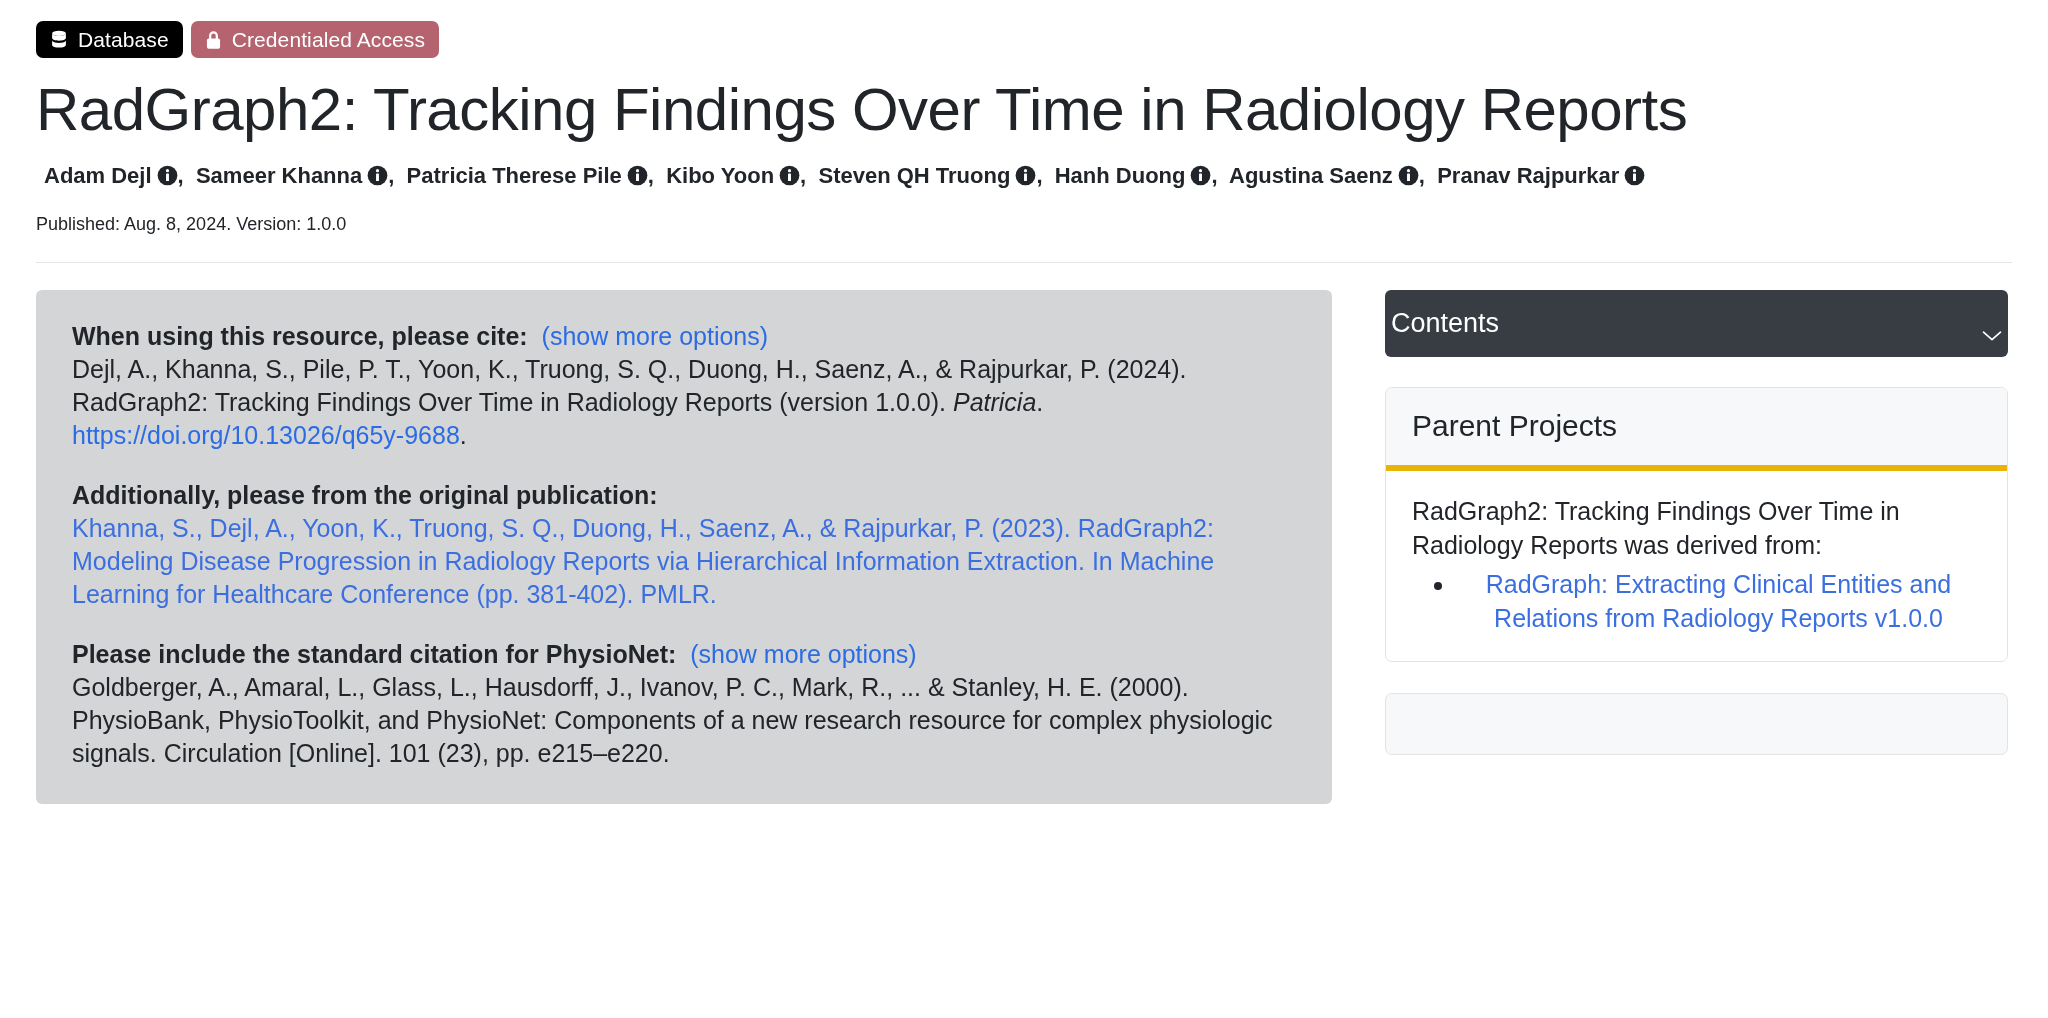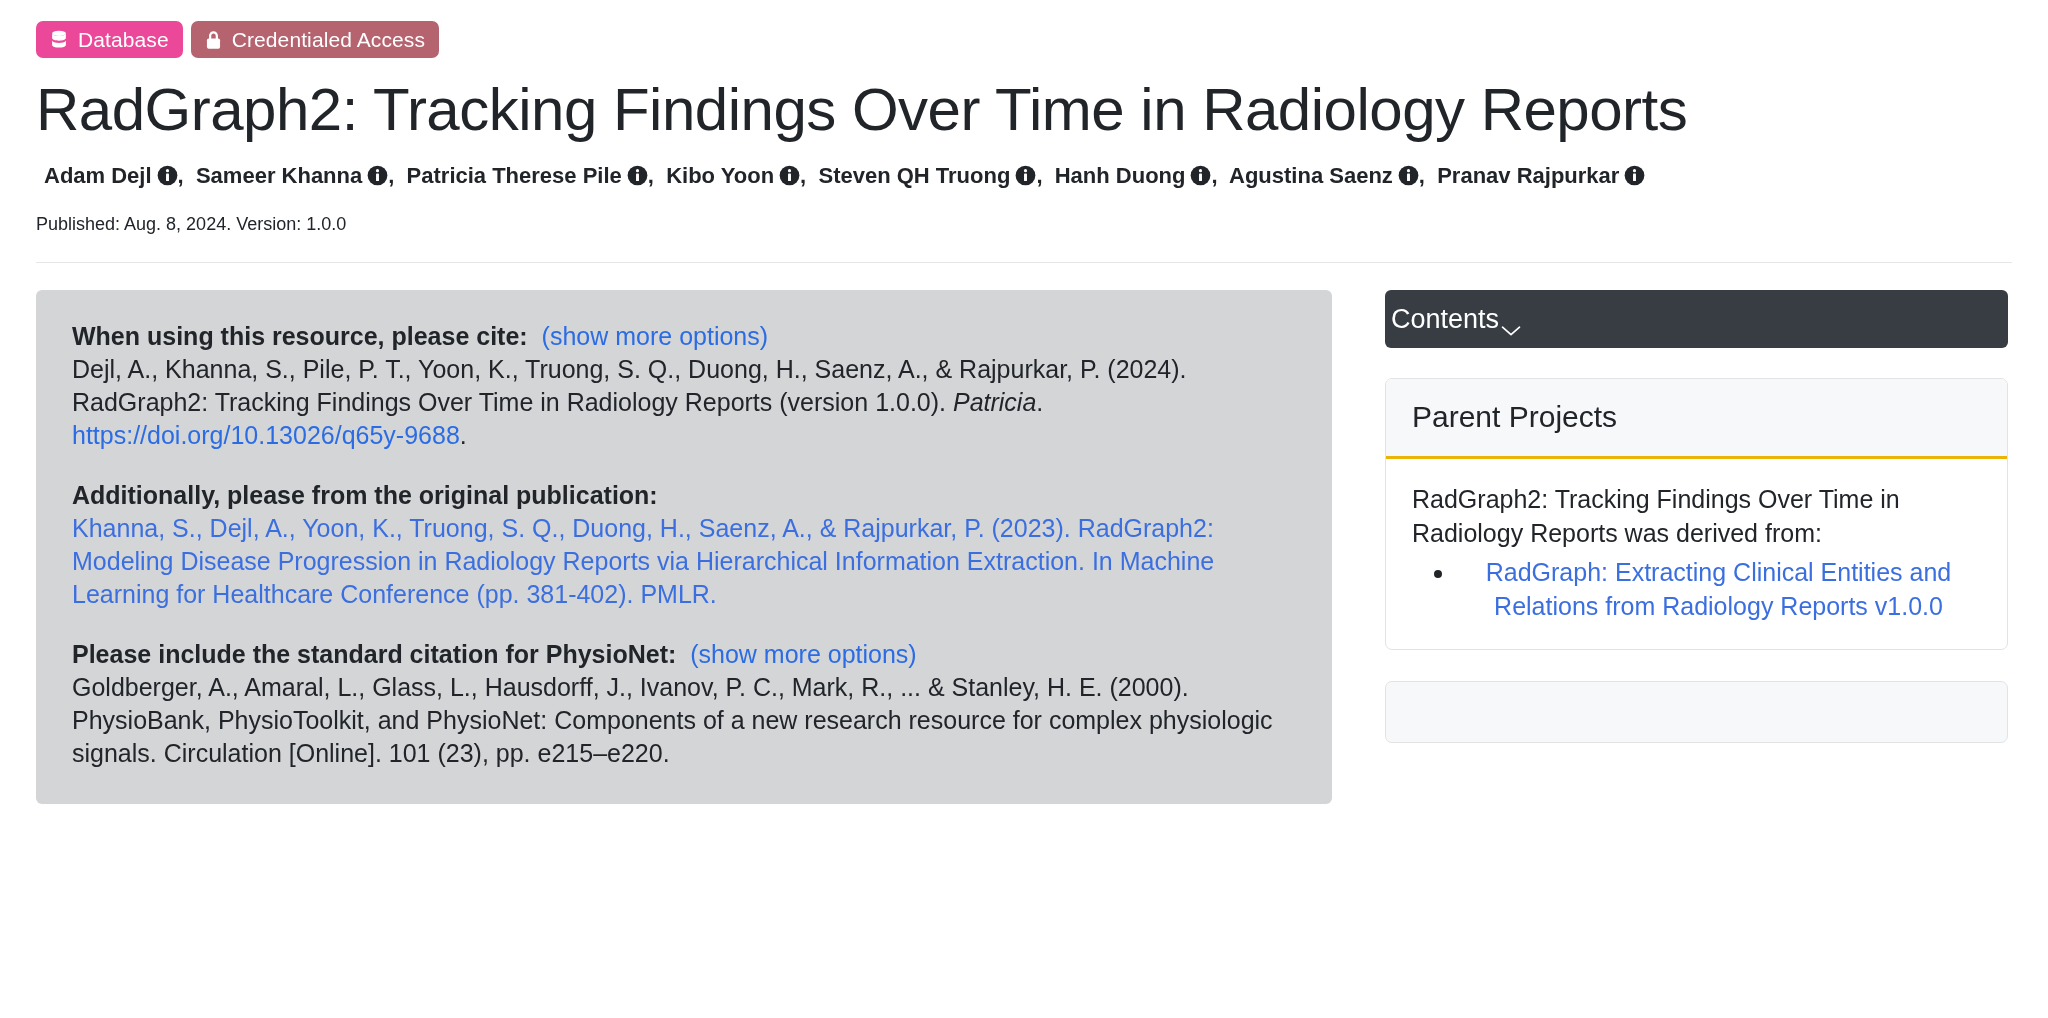--- a/index.html
+++ b/index.html
@@ -37,21 +37,21 @@
     height: 37px;
     padding: 0 14px;
     border-radius: 7px;
     color: #ffffff;
     font-size: 21px;
     font-weight: 400;
     letter-spacing: 0.1px;
     white-space: nowrap;
     box-sizing: border-box;
   }
-  .badge-database { background: #ec4899; }
+  .badge-database { background: #000000; }
   .badge-access   { background: #b5636f; }
 
   .icon-db { display:block; width:18px; height:20px; }
   .icon-lock { display:block; width:17px; height:20px; }
 
   
   .title {
     margin: 18px 0 0 0;
     font-size: 60px;
     line-height: 1.12;
@@ -132,24 +132,24 @@
     text-decoration: none;
     cursor: pointer;
   }
   a.link-blue { color: #3b6fe0; text-decoration: none; }
   .italic { font-style: italic; }
 
   
   .contents-btn {
     display: flex;
     align-items: center;
-    justify-content: flex-start;
+    justify-content: space-between;
     gap: 2px;
     width: 100%;
-    height: 58px;
+    height: 67px;
     background: #383d44;
     color: #ffffff;
     border: 0;
     border-radius: 6px;
     font-family: "Liberation Sans", sans-serif;
     font-size: 27px;
     font-weight: 400;
     cursor: pointer;
     box-sizing: border-box;
   }
@@ -157,21 +157,21 @@
 
   .panel {
     margin-top: 30px;
     border: 1px solid #e2e3e5;
     border-radius: 7px;
     background: #ffffff;
     overflow: hidden;
   }
   .panel-head {
     background: #f7f8f9;
-    border-bottom: 3px solid #eab308;
+    border-bottom: 6px solid #eab308;
     padding: 20px 26px 21px 26px;
     font-size: 30px;
     line-height: 1.2;
     color: #212529;
   }
   .panel-body {
     padding: 24px 26px 26px 26px;
     font-size: 25px;
     line-height: 1.34;
     color: #212529;

